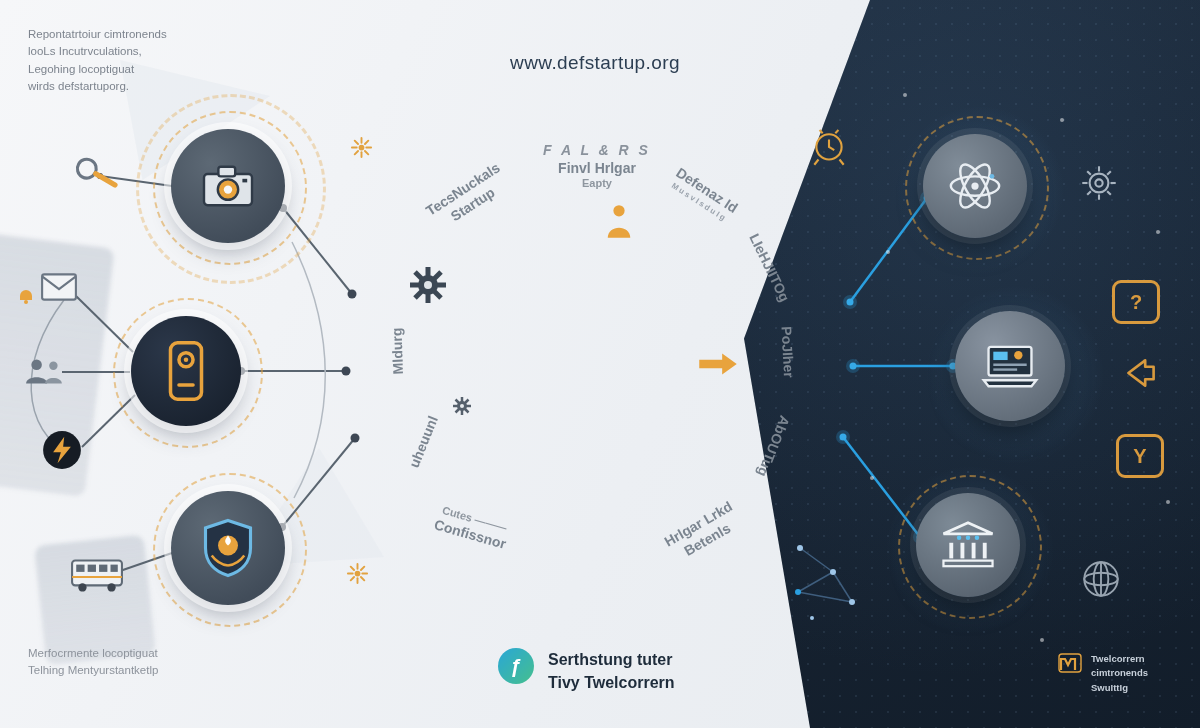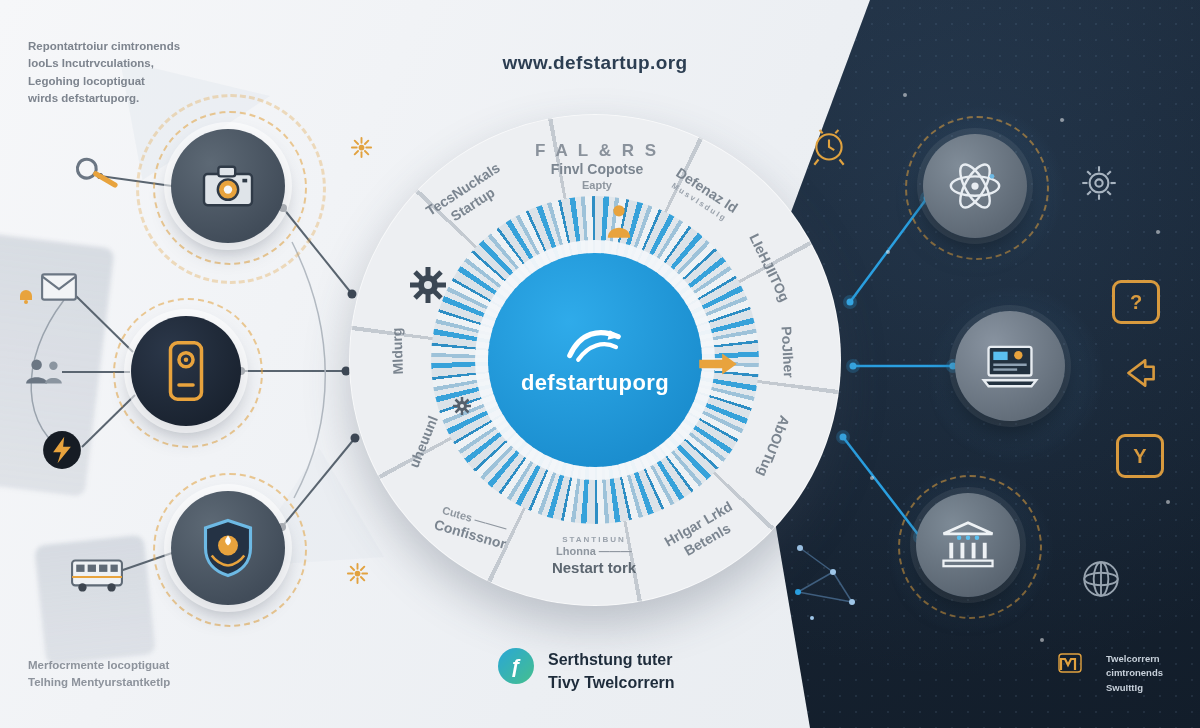--- a/index.html
+++ b/index.html
@@ -15,23 +15,23 @@
       radial-gradient(circle at 80% 25%,rgba(70,110,150,.20),transparent 45%),
       radial-gradient(rgba(130,160,195,.13) 1px,transparent 1.5px),
       linear-gradient(160deg,#243447 0%,#1a2737 45%,#121d2a 100%);
     background-size:auto,16px 16px,auto;}
   .photo-blur{position:absolute;z-index:0;filter:blur(2px);border-radius:10px;
     background:linear-gradient(180deg,rgba(150,162,178,.30),rgba(120,132,152,.16));}
   .deco-tri{position:absolute;z-index:0;background:rgba(210,218,228,.45);
     clip-path:polygon(0 0,100% 30%,15% 100%);}
 
   
-  .note{position:absolute;z-index:6;font-size:11.5px;line-height:1.5;color:#7d848e;font-weight:bold;margin-top:12px;}
+  .note{position:absolute;z-index:6;font-size:11.5px;line-height:1.5;color:#7d848e;font-weight:normal;}
   .site-url{position:absolute;z-index:6;left:595px;top:52px;transform:translateX(-50%);
-    font-size:19px;font-weight:700;color:#2c3e52;letter-spacing:.4px;}
+    font-size:19px;font-weight:400;color:#2c3e52;letter-spacing:.4px;}
   .brand{position:absolute;z-index:6;right:24px;top:16px;font-size:37px;font-weight:800;
     color:#ffffff;letter-spacing:1px;text-shadow:2px 3px 0 rgba(8,14,22,.45);}
 
   
   .wheel{position:absolute;z-index:3;left:349px;top:114px;width:492px;height:492px;border-radius:50%;
     background:
       repeating-conic-gradient(from -10deg,rgba(185,192,200,0) 0deg 35deg,rgba(185,192,200,.8) 35deg 36deg),
       #edeff2;
     box-shadow:0 20px 45px rgba(60,72,88,.28),0 0 0 1px rgba(255,255,255,.6) inset;}
   .burst{position:absolute;left:50%;top:50%;width:328px;height:328px;border-radius:50%;
@@ -41,21 +41,21 @@
       #eef2f5 5.5deg 8deg,#2e8ec4 8deg 9deg,#dbe2e8 9deg 12deg);}
   .hub{position:absolute;left:50%;top:50%;width:214px;height:214px;border-radius:50%;
     transform:translate(-50%,-50%);display:flex;flex-direction:column;align-items:center;justify-content:center;
     background:radial-gradient(circle at 38% 32%,#2fabea,#1b8ecf 75%);
     box-shadow:0 0 0 13px rgba(243,246,249,.97);}
   .hub-title{color:#fff;font-size:22px;font-weight:800;letter-spacing:.4px;margin-top:4px;}
 
   .seg{position:absolute;z-index:4;transform:translate(-50%,-50%) rotate(var(--r,0deg));
     text-align:center;color:#79828d;font-weight:bold;white-space:nowrap;line-height:1.25;}
   .seg .tiny{font-size:8px;letter-spacing:2px;color:#9aa2ac;}
-  .seg .spread{font-size:17px;letter-spacing:3px;color:#8a929c;}
+  .seg .spread{font-size:14px;letter-spacing:3px;color:#8a929c;font-style:italic;}
   .seg .main{font-size:14px;color:#7b8590;}
   .seg .big{font-size:15px;color:#5c6670;}
   .seg .mid{font-size:11px;color:#8e969f;font-weight:600;}
 
   .in-icon{position:absolute;z-index:5;transform:translate(-50%,-50%);}
 
   
   .node{position:absolute;z-index:4;border-radius:50%;display:flex;align-items:center;justify-content:center;}
   .node.l1{background:radial-gradient(circle at 35% 30%,#5d6975,#414c59 75%);
     box-shadow:0 0 0 7px rgba(255,255,255,.55),0 10px 20px rgba(60,70,85,.35);}
@@ -72,21 +72,21 @@
 
   
   .bubble{position:absolute;z-index:4;width:42px;height:38px;border:3px solid #d89a3e;border-radius:9px;
     display:flex;align-items:center;justify-content:center;color:#d89a3e;font-weight:800;font-size:20px;}
 
   
   .footer-center{position:absolute;z-index:6;left:498px;top:648px;display:flex;align-items:flex-start;gap:14px;}
   .f-badge{width:36px;height:36px;border-radius:50%;display:flex;align-items:center;justify-content:center;
     background:linear-gradient(135deg,#2aa7d6,#45bf8e);color:#fff;font-size:20px;font-weight:800;}
   .f-lines{font-size:16px;font-weight:800;color:#1e2c3b;line-height:1.45;}
-  .footer-right{position:absolute;z-index:6;left:1058px;top:652px;display:flex;gap:24px;align-items:flex-start;}
+  .footer-right{position:absolute;z-index:6;left:1058px;top:652px;display:flex;gap:9px;align-items:flex-start;}
   .fr-lines{font-size:9.5px;line-height:1.5;color:#c7d0da;font-weight:bold;}
 
   .connectors{position:absolute;z-index:2;left:0;top:0;pointer-events:none;}
 </style>
 </head>
 <body>
 
 <div class="canvas">
 
   <div class="dark-panel"></div>
@@ -166,35 +166,24 @@
   </svg>
 
   <div class="note" style="left:28px;top:26px;width:210px;">
     <div>Repontatrtoiur cimtronends</div>
     <div>looLs Incutrvculations,</div>
     <div>Legohing locoptiguat</div>
     <div>wirds defstartuporg.</div>
   </div>
   <div class="site-url">www.defstartup.org</div>
 
-  <div class="wheel">
-    <div class="burst"></div>
-    <div class="hub">
-      <svg viewBox="0 0 60 40" width="64" height="42">
-        <path d="M6 30 C16 8 34 4 52 12" stroke="#fff" stroke-width="5" fill="none" stroke-linecap="round"></path>
-        <path d="M14 34 C24 20 38 16 50 22" stroke="#fff" stroke-width="4" fill="none" stroke-linecap="round"></path>
-        <path d="M44 6 l11 6 -13 3 z" fill="#fff"></path>
-      </svg>
-      <div class="hub-title">defstartuporg</div>
-    </div>
-  </div>
 
   <div class="seg" style="left:597px;top:166px;">
     <div class="spread">F A L &amp; R S</div>
-    <div class="main">Finvl Copotse</div>
+    <div class="main">Finvl Hrlgar</div>
     <div class="mid">Eapty</div>
   </div>
   <div class="seg" style="left:468px;top:197px;--r:-33deg;">
     <div class="main">TecsNuckals</div>
     <div class="main">Startup</div>
   </div>
   <div class="seg" style="left:704px;top:195px;--r:33deg;">
     <div class="main">Defenaz Id</div>
     <div class="tiny">MusvIsduIg</div>
   </div>
@@ -203,25 +192,20 @@
   </div>
   <div class="seg" style="left:787px;top:352px;--r:87deg;">
     <div class="main">PoJIher</div>
   </div>
   <div class="seg" style="left:773px;top:446px;--r:112deg;">
     <div class="main">AbOUTug</div>
   </div>
   <div class="seg" style="left:703px;top:532px;--r:-30deg;">
     <div class="main">Hrlgar Lrkd</div>
     <div class="main">Betenls</div>
-  </div>
-  <div class="seg" style="left:594px;top:556px;">
-    <div class="tiny">STANTIBUN</div>
-    <div class="mid">Lhonna ———</div>
-    <div class="big">Nestart tork</div>
   </div>
   <div class="seg" style="left:472px;top:528px;--r:16deg;">
     <div class="mid">Cutes ———</div>
     <div class="main">Confissnor</div>
   </div>
   <div class="seg" style="left:424px;top:442px;--r:-68deg;">
     <div class="main">uheuunl</div>
   </div>
   <div class="seg" style="left:398px;top:351px;--r:-92deg;">
     <div class="main">Mldurg</div>

